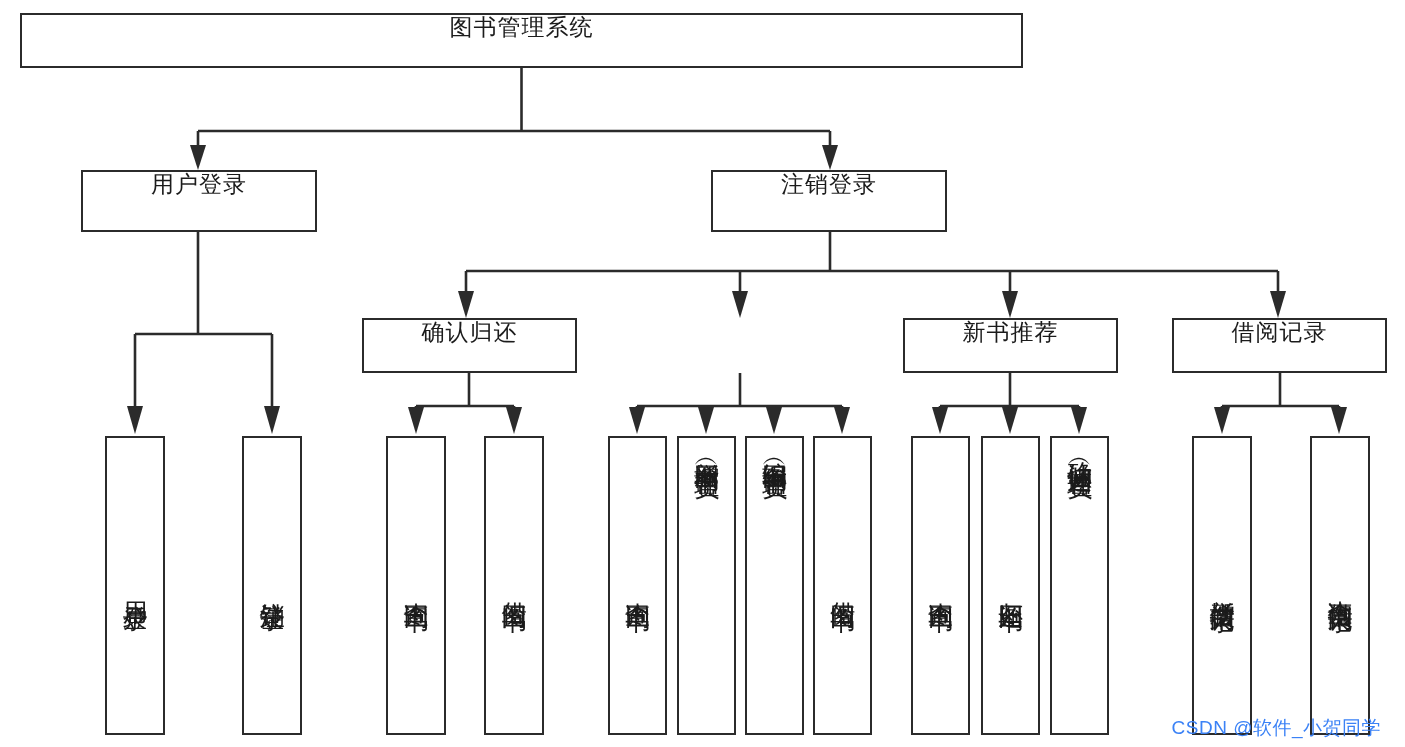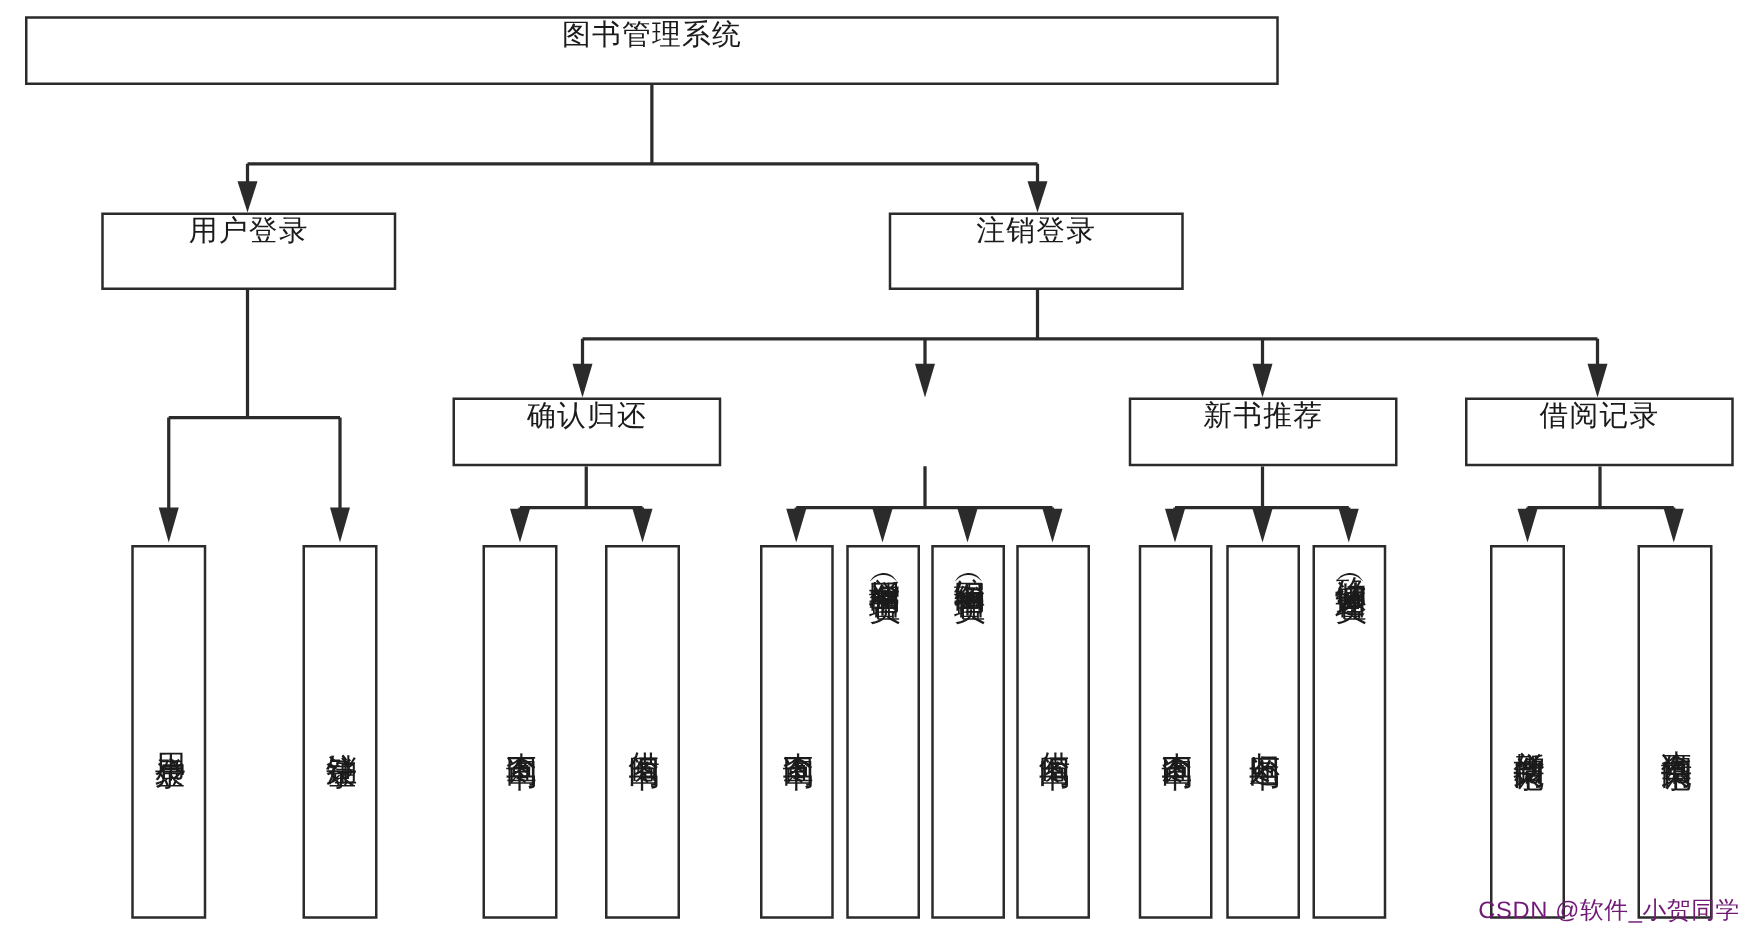--- a/index.html
+++ b/index.html
@@ -79,24 +79,24 @@
     align-items: center;
     justify-content: center;
   }
   .leaf-inner.topalign {
     align-items: flex-start;
     padding-top: 4px;
   }
   
   #watermark {
     position: absolute;
-    right: 13px;
+    right: 24px;
     bottom: 6px;
     font-size: 19px;
-    color: #701a75;
+    color: #3b82f6;
     letter-spacing: 0.5px;
     white-space: nowrap;
     font-family: "Liberation Sans", "DejaVu Sans", sans-serif;
   }
 </style>
 </head>
 <body>
 
 <div id="canvas">
 

